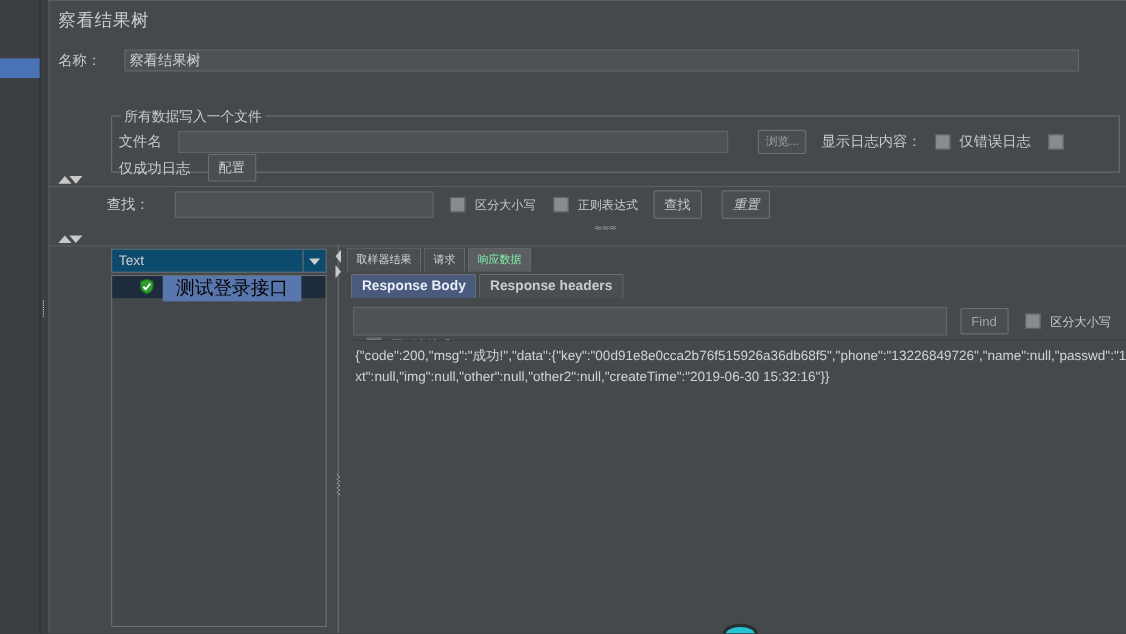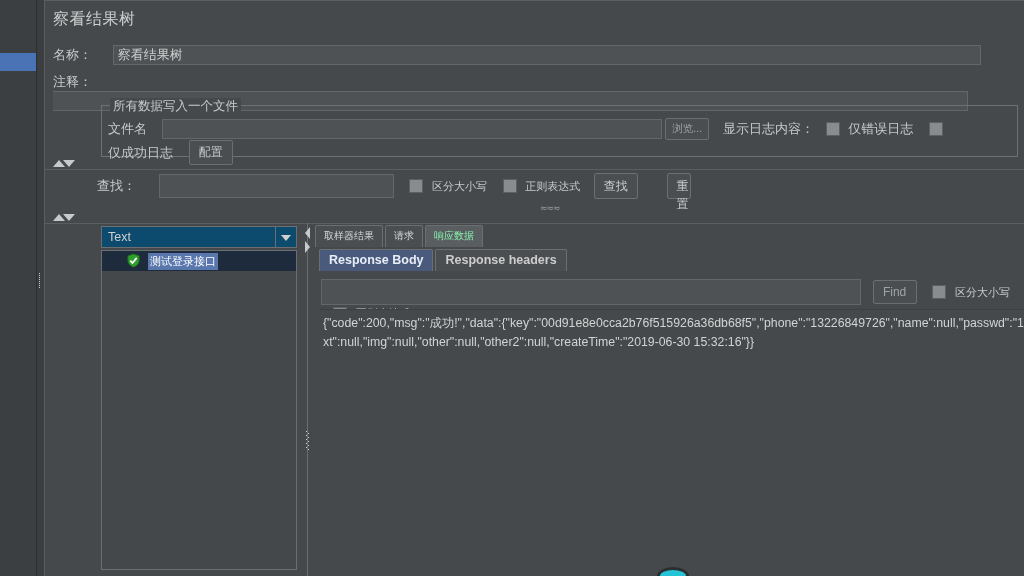--- a/index.html
+++ b/index.html
@@ -172,23 +172,23 @@
     background: #1d2b3c;
     display: flex; align-items: center;
     padding-left: 24px;
   }
   .shield {
     position: absolute; left: 24px; top: 2px; width: 15px; height: 15px;
   }
   .tree-label {
     margin-left: 22px;
     background: #5a77ad;
-    color: #ffffff;
-    font-size: 11px;
-    padding: 1px 2px;
+    color: #000000;
+    font-size: 17px;
+    padding: 1px 12px;
   }
 
   
   .vsplit {
     position: absolute; left: 208px; top: 0; width: 10px; bottom: 0;
   }
   .vsplit-line {
     position: absolute; left: 4px; top: 0; width: 1px; bottom: 0; background: #6b6f72;
   }
   .vsplit-grip {
@@ -298,31 +298,27 @@
 
   <div class="panel">
 
     <div class="title">察看结果树</div>
 
     <div class="row-name">
       <span class="lbl" style="width:56px;">名称：</span>
       <input class="txt-input" style="width: 868px;" type="text" value="察看结果树">
     </div>
 
-    <div class="row-comment">
-      <span class="lbl" style="width:56px;">注释：</span>
-      <input class="txt-input" style="width: 915px; border-left: none;" type="text" value="">
-    </div>
 
     <div class="group">
       <div class="group-title">所有数据写入一个文件</div>
       <div class="group-inner">
         <span class="lbl" style="width:50px;">文件名</span>
         <input class="txt-input" style="width: 500px;" type="text" value="">
-        <span class="btn small" style="width:44px;margin-left:0;">浏览...</span>
+        <span class="btn small" style="width:44px;margin-left:24px;">浏览...</span>
         <span class="lbl" style="margin-left:10px;">显示日志内容：</span>
         <span class="cb" style="margin-left:8px;"></span>
         <span class="lbl">仅错误日志</span>
         <span class="cb" style="margin-left:12px;"></span>
         <span class="lbl">仅成功日志</span>
         <span class="btn" style="margin-left:12px;width:44px;">配置</span>
       </div>
     </div>
 
     <div class="arrows" style="left:6px; top:158px;">
@@ -334,21 +330,21 @@
     <div class="sep-line" style="left:0; top:168px; width:980px;"></div>
 
     <div class="search-bar">
       <span class="lbl" style="width:58px;">查找：</span>
       <input class="txt-input" style="width: 235px; height: 24px; line-height: 24px;" type="text" value="">
       <span class="cb" style="margin-left:12px;"></span>
       <span class="lbl" style="font-size:11px;">区分大小写</span>
       <span class="cb" style="margin-left:12px;"></span>
       <span class="lbl" style="font-size:11px;">正则表达式</span>
       <span class="btn" style="margin-left:10px;width:44px;height:26px;line-height:18px;">查找</span>
-      <span class="btn" style="margin-left:26px;width:24px;height:26px;line-height:18px;">重置</span>
+      <span class="btn" style="margin-left:15px;width:44px;height:26px;line-height:18px;font-style:italic;">重置</span>
     </div>
     <div class="dots" style="left:495px; top:202px;">≈≈≈</div>
 
     <div class="arrows" style="left:6px; top:212px;">
       <svg width="26" height="10" viewBox="0 0 26 10">
         <polygon points="2,8 8,1 14,8" fill="#c9c9c9"></polygon>
         <polygon points="12,1 18,8 24,1" fill="#c9c9c9"></polygon>
       </svg>
     </div>
     <div class="sep-line" style="left:0; top:222px; width:980px;"></div>

